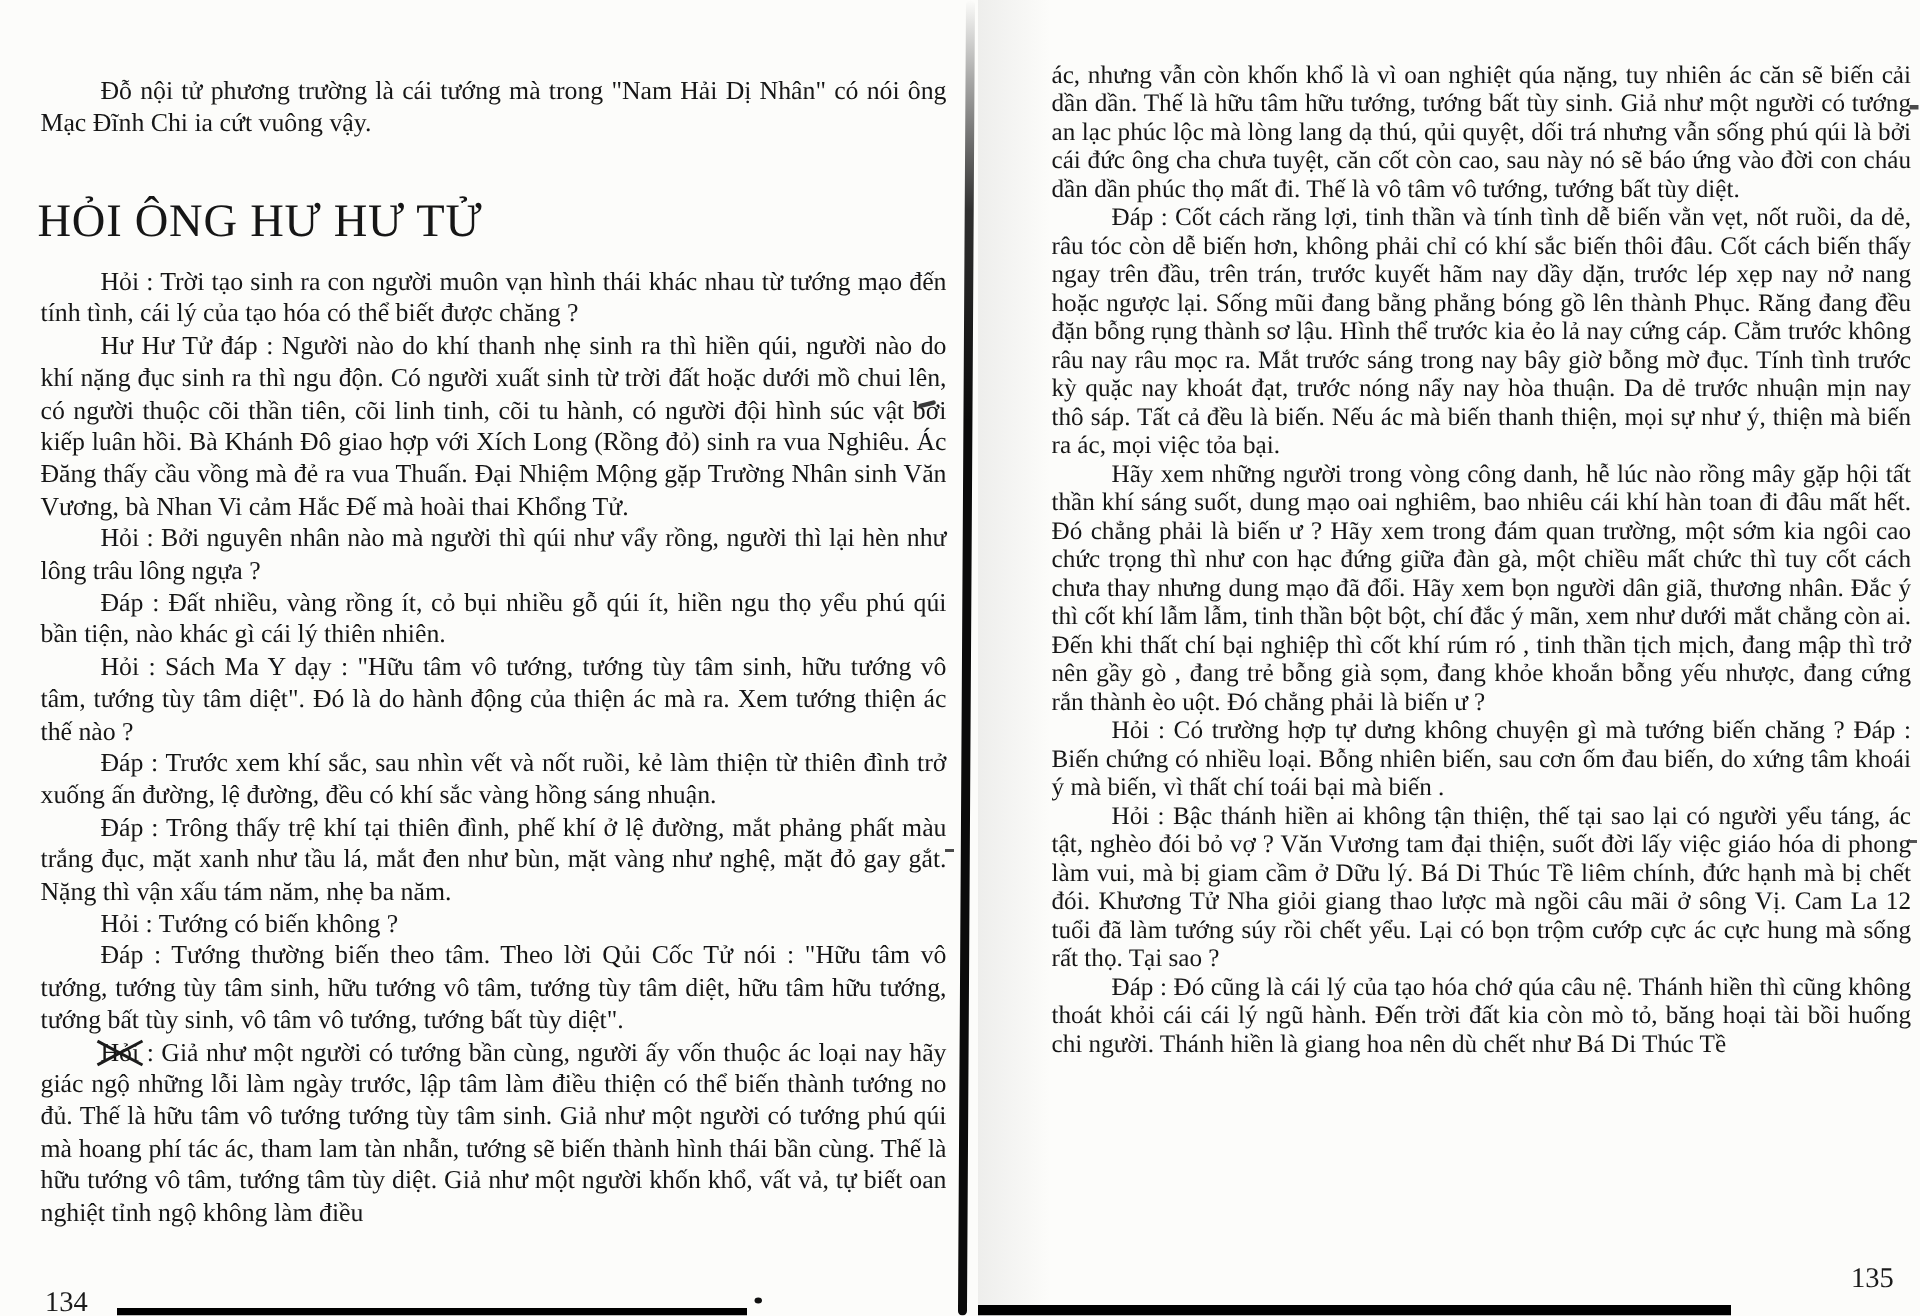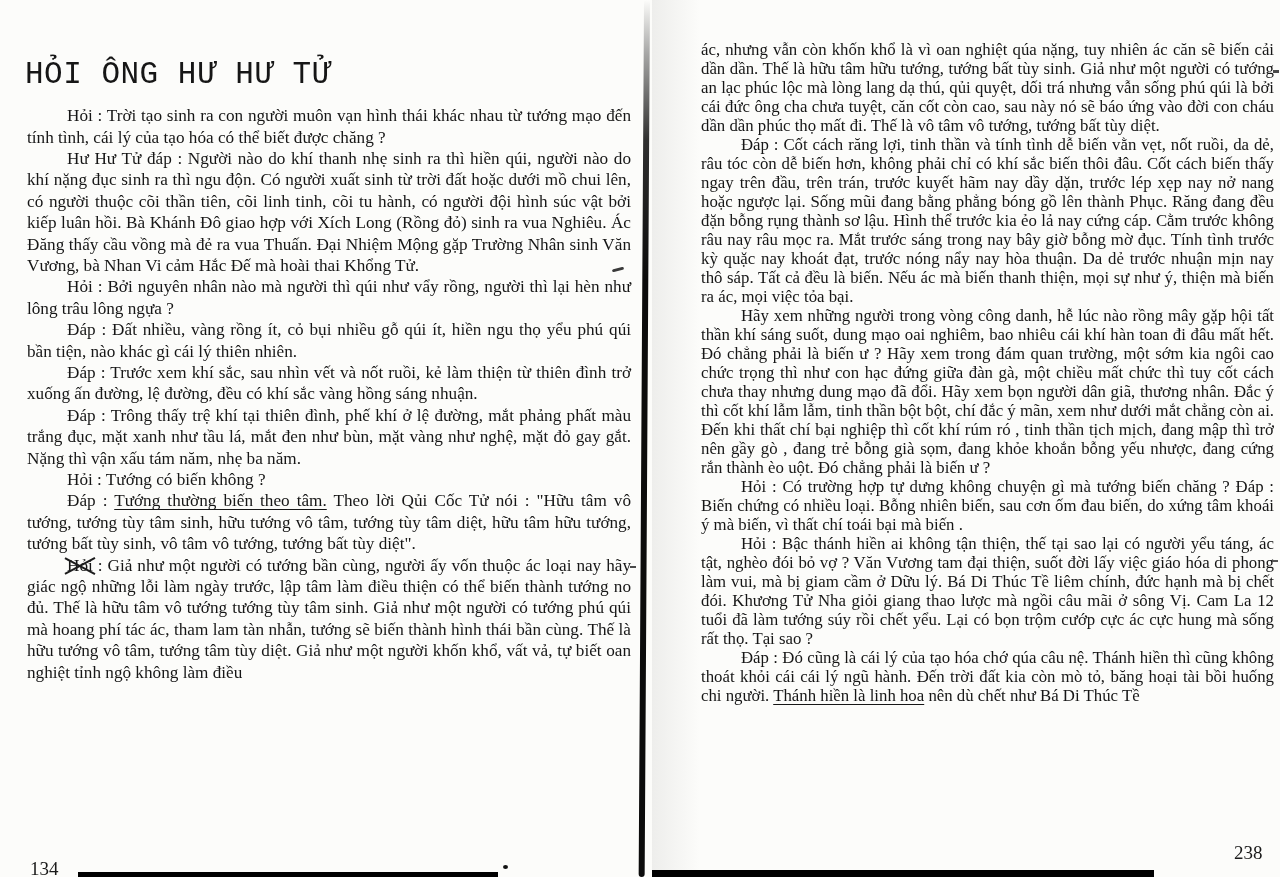--- a/index.html
+++ b/index.html
@@ -10,30 +10,30 @@
     position:relative;
     font-family:"Liberation Serif", serif;
     color:#161616;
   }
   .page-col { position:absolute; text-align:justify; }
   #left-col  { left:27px;  top:50px; width:604px; font-size:17.2px; line-height:21.4px; }
   #right-col { left:701px; top:40px; width:573px; font-size:16.8px; line-height:19px; }
   .para { margin:0; text-indent:40px; }
   .para.no-indent { text-indent:0; }
   .heading {
-    font-family:Liberation Mono, monospace;
+    font-family:Liberation Serif, serif;
     font-weight:normal;
     font-size:31px;
     letter-spacing:0.5px;
     line-height:1.1;
-    margin:8px 0 13px -2px;
+    margin:37px 0 13px -2px;
     text-indent:0;
   }
   .seg { }
-  .u { text-decoration:underline; text-underline-offset:3px; text-decoration-thickness:1.2px; }
+  .u { text-underline-offset:3px; text-decoration-thickness:1.2px; }
   .xmark { position:relative; display:inline-block; text-indent:0; }
   .xmark::before, .xmark::after {
     content:""; position:absolute; left:-4px; right:-4px; top:48%; height:2px; background:#1c1c1c;
   }
   .xmark::before { transform:rotate(28deg); }
   .xmark::after  { transform:rotate(-28deg); }
   .pn { position:absolute; font-size:19px; color:#1a1a1a; }
   #pn-left  { left:30px;  top:858px; }
   #pn-right { left:1234px; top:842px; }
 
@@ -58,47 +58,51 @@
   #tick2 { left:1273px; top:70px;  width:6px;  height:3px; background:#4a4a4a; }
   #tick3 { left:1272px; top:560px; width:6px;  height:2px; background:#555; }
   #tick4 { left:630px;  top:566px; width:6px;  height:2px; background:#4a4a4a; }
 </style>
 </head>
 <body>
 
 <div class="spread">
 
   <div class="page-col" id="left-col">
+    <div>
+        <p class="para"><span class="seg">Đỗ nội tử phương trường là cái tướng mà trong "Nam Hải Dị Nhân" có nói ông Mạc Đĩnh Chi ia cứt vuông vậy.</span></p>
+      </div>
     <h1 class="heading">HỎI ÔNG HƯ HƯ TỬ</h1>
     <div>
         <p class="para"><span class="seg">Hỏi : Trời tạo sinh ra con người muôn vạn hình thái khác nhau từ tướng mạo đến tính tình, cái lý của tạo hóa có thể biết được chăng ?</span></p>
         <p class="para"><span class="seg">Hư Hư Tử đáp : Người nào do khí thanh nhẹ sinh ra thì hiền qúi, người nào do khí nặng đục sinh ra thì ngu độn. Có người xuất sinh từ trời đất hoặc dưới mồ chui lên, có người thuộc cõi thần tiên, cõi linh tinh, cõi tu hành, có người đội hình súc vật bởi kiếp luân hồi. Bà Khánh Đô giao hợp với Xích Long (Rồng đỏ) sinh ra vua Nghiêu. Ác Đăng thấy cầu vồng mà đẻ ra vua Thuấn. Đại Nhiệm Mộng gặp Trường Nhân sinh Văn Vương, bà Nhan Vi cảm Hắc Đế mà hoài thai Khổng Tử.</span></p>
         <p class="para"><span class="seg">Hỏi : Bởi nguyên nhân nào mà người thì qúi như vẩy rồng, người thì lại hèn như lông trâu lông ngựa ?</span></p>
         <p class="para"><span class="seg">Đáp : Đất nhiều, vàng rồng ít, cỏ bụi nhiều gỗ qúi ít, hiền ngu thọ yểu phú qúi bần tiện, nào khác gì cái lý thiên nhiên.</span></p>
+        <p class="para"><span class="seg">Hỏi : Sách Ma Y dạy : "Hữu tâm vô tướng, tướng tùy tâm sinh, hữu tướng vô tâm, tướng tùy tâm diệt". Đó là do hành động của thiện ác mà ra. Xem tướng thiện ác thế nào ?</span></p>
         <p class="para"><span class="seg">Đáp : Trước xem khí sắc, sau nhìn vết và nốt ruồi, kẻ làm thiện từ thiên đình trở xuống ấn đường, lệ đường, đều có khí sắc vàng hồng sáng nhuận.</span></p>
         <p class="para"><span class="seg">Đáp : Trông thấy trệ khí tại thiên đình, phế khí ở lệ đường, mắt phảng phất màu trắng đục, mặt xanh như tầu lá, mắt đen như bùn, mặt vàng như nghệ, mặt đỏ gay gắt.  Nặng  thì  vận  xấu  tám năm, nhẹ ba năm.</span></p>
         <p class="para"><span class="seg">Hỏi : Tướng có biến không ?</span></p>
         <p class="para"><span class="seg">Đáp : </span><span class="seg u">Tướng thường biến theo tâm.</span><span class="seg"> Theo lời  Qủi  Cốc  Tử  nói  : "Hữu tâm vô tướng, tướng tùy tâm sinh, hữu tướng vô tâm,  tướng tùy tâm diệt, hữu tâm hữu tướng, tướng bất tùy sinh,  vô  tâm  vô tướng, tướng bất tùy diệt".</span></p>
         <p class="para"><span class="seg xmark">Hỏi</span><span class="seg"> : Giả như một người có tướng bần cùng, người  ấy  vốn  thuộc ác loại nay hãy giác ngộ những lỗi làm ngày trước,  lập  tâm  làm điều thiện có thể biến thành tướng no đủ. Thế là hữu tâm vô tướng tướng tùy tâm sinh. Giả như một người có tướng phú  qúi  mà hoang phí tác ác, tham lam tàn nhẫn, tướng sẽ biến thành  hình thái bần cùng. Thế  là  hữu tướng vô tâm, tướng tâm tùy diệt. Giả như một người khốn khổ, vất vả, tự biết oan  nghiệt  tỉnh  ngộ  không làm điều</span></p>
       </div>
   </div>
 
   <div class="page-col" id="right-col">
     <div>
         <p class="para no-indent"><span class="seg">ác, nhưng vẫn còn khốn khổ là vì oan  nghiệt  qúa  nặng, tuy nhiên ác căn sẽ biến cải dần dần. Thế là hữu tâm hữu  tướng, tướng bất tùy sinh. Giả như một người có tướng an  lạc  phúc  lộc mà lòng lang dạ thú, qủi quyệt, dối trá nhưng vẫn  sống  phú  qúi là bởi cái đức ông cha chưa tuyệt, căn cốt còn cao,  sau  này nó sẽ báo ứng vào đời con cháu dần dần phúc thọ mất đi.  Thế  là  vô tâm vô tướng, tướng bất tùy diệt.</span></p>
         <p class="para"><span class="seg">Đáp : Cốt cách răng lợi, tinh thần và  tính  tình  dễ  biến  vằn vẹt,  nốt ruồi, da dẻ, râu tóc còn dễ biến hơn, không phải chỉ  có khí sắc biến thôi đâu. Cốt cách biến thấy  ngay  trên  đầu,  trên trán, trước kuyết hãm nay dầy dặn, trước  lép xẹp  nay  nở  nang hoặc ngược lại. Sống mũi đang bằng phẳng bóng gồ lên thành Phục. Răng đang đều đặn bỗng rụng thành sơ lậu. Hình thể  trước kia  ẻo lả nay cứng cáp. Cằm trước không râu nay râu mọc  ra.  Mắt  trước sáng trong nay bây giờ bỗng mờ đục. Tính tình trước kỳ  quặc  nay khoát đạt, trước nóng nẩy nay hòa thuận. Da dẻ  trước  nhuận  mịn nay thô sáp. Tất cả đều là biến. Nếu ác mà biến thanh thiện,  mọi sự như ý, thiện mà biến ra ác, mọi việc tỏa bại.</span></p>
         <p class="para"><span class="seg">Hãy xem những người trong vòng công danh, hễ lúc  nào  rồng  mây gặp hội tất thần khí sáng suốt, dung mạo oai  nghiêm,  bao  nhiêu cái khí hàn toan đi đâu mất hết. Đó chẳng phải là biến  ư ?  Hãy xem trong đám quan trường, một sớm kia ngôi cao  chức  trọng  thì như con hạc đứng giữa đàn gà, một chiều  mất  chức  thì  tuy  cốt cách chưa thay nhưng dung mạo đã đổi. Hãy xem bọn người dân  giã, thương nhân. Đắc ý thì cốt khí lẫm lẫm, tinh thần  bột  bột,  chí đắc ý mãn, xem như dưới mắt chẳng còn ai. Đến khi  thất  chí  bại nghiệp thì cốt khí rúm ró , tinh thần tịch mịch,  đang  mập  thì trở nên gầy gò , đang trẻ bỗng già  sọm,  đang  khỏe  khoắn  bỗng yếu nhược, đang cứng rắn thành èo uột. Đó chẳng phải là biến ư ?</span></p>
         <p class="para"><span class="seg">Hỏi : Có trường hợp tự dưng không chuyện gì mà tướng biến chăng ? Đáp : Biến chứng có nhiều loại. Bỗng nhiên biến, sau cơn ốm  đau biến, do xứng tâm khoái ý mà biến, vì thất chí toái bại mà biến .</span></p>
         <p class="para"><span class="seg">Hỏi : Bậc thánh hiền ai không tận thiện,  thế  tại  sao  lại  có người yểu táng, ác tật, nghèo đói bỏ vợ ?  Văn  Vương  tam  đại thiện, suốt đời lấy việc giáo hóa di phong làm vui,  mà  bị  giam cầm ở Dữu lý. Bá Di Thúc Tề liêm chính, đức hạnh mà bị chết  đói. Khương Tử Nha giỏi giang thao lược mà ngồi câu mãi ở sông Vị. Cam La 12 tuổi đã làm tướng súy rồi chết yểu. Lại có  bọn  trộm  cướp cực ác cực hung mà sống rất thọ. Tại sao ?</span></p>
-        <p class="para"><span class="seg">Đáp : Đó cũng là cái lý của tạo hóa chớ qúa câu nệ.  Thánh  hiền thì cũng không thoát khỏi cái cái lý ngũ hành. Đến trời đất  kia còn mò tỏ, băng hoại tài bồi huống chi người. </span><span class="seg u">Thánh hiền là linh hoa</span><span class="seg"> nên dù chết như Bá Di Thúc Tề</span></p>
+        <p class="para"><span class="seg">Đáp : Đó cũng là cái lý của tạo hóa chớ qúa câu nệ.  Thánh  hiền thì cũng không thoát khỏi cái cái lý ngũ hành. Đến trời đất  kia còn mò tỏ, băng hoại tài bồi huống chi người. </span><span class="seg u">Thánh hiền là giang hoa</span><span class="seg"> nên dù chết như Bá Di Thúc Tề</span></p>
       </div>
   </div>
 
   <span class="pn" id="pn-left">134</span>
-  <span class="pn" id="pn-right">238</span>
+  <span class="pn" id="pn-right">135</span>
 
   <div class="artifact" id="gutter"></div>
   <div class="artifact" id="gutter-fade"></div>
   <div class="artifact" id="bar-bottom-left"></div>
   <div class="artifact" id="bar-bottom-right"></div>
   <div class="artifact" id="dot1"></div>
   <div class="artifact" id="tick1"></div>
   <div class="artifact" id="tick2"></div>
   <div class="artifact" id="tick3"></div>
   <div class="artifact" id="tick4"></div>

